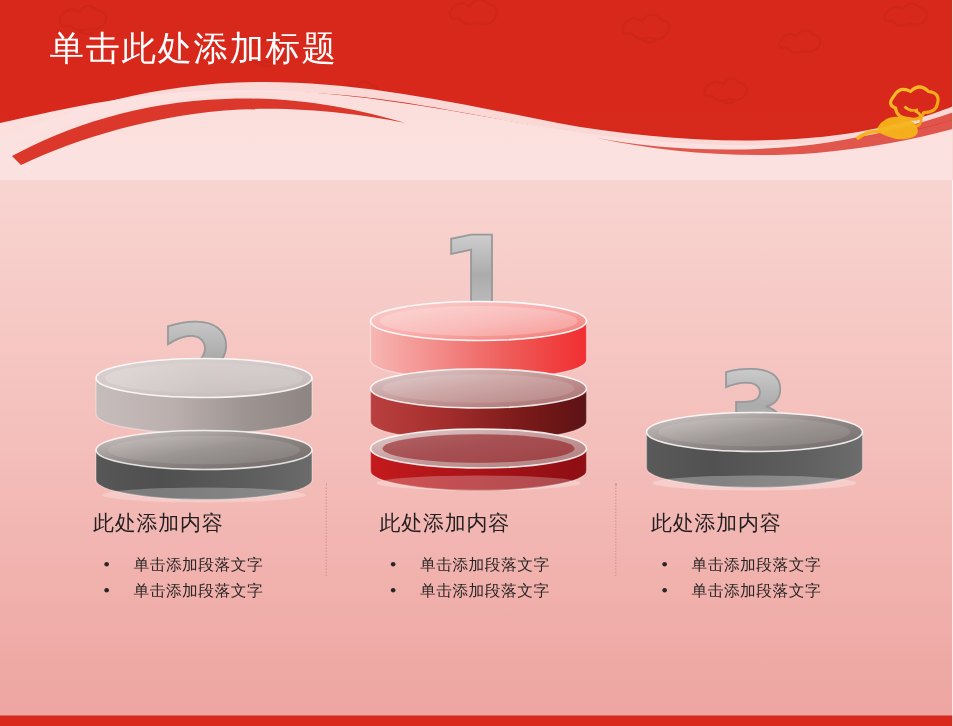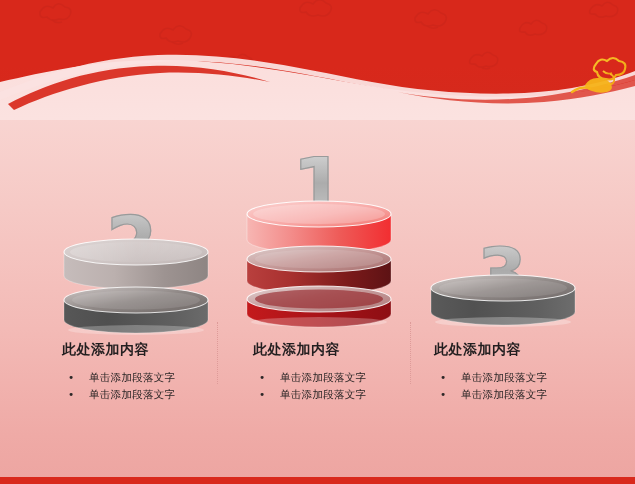--- a/index.html
+++ b/index.html
@@ -79,21 +79,21 @@
     user-select: none;
   }
 
   
   .col {
     position: absolute;
     width: 175px;
   }
   .col-heading {
     font-family: "DejaVu Serif", "Liberation Serif", serif;
-    font-weight: 700;
+    font-weight: 400;
     font-size: 14px;
     color: #231f20;
     line-height: 18px;
     margin: 0 0 11px 0;
     letter-spacing: 0.5px;
   }
   .bullets {
     margin: 0;
     padding: 0;
     list-style: none;
@@ -193,20 +193,21 @@
 
       <g transform="translate(586,60)">
         <path d="M10 4 q4 -7 11 -3 q6 -6 12 0 q8 1 6 8 q-1 6 -9 6 q-3 6 -10 4 q-8 0 -9 -7 q-6 -2 -1 -8z" fill="none" stroke="url(#cloudGold)" stroke-width="2.1"></path>
         <path d="M17 11 q4 4 9 2" fill="none" stroke="url(#cloudGold)" stroke-width="1.8"></path>
         <path d="M24 14 q5 2 4 7 q-1 4 -6 3" fill="none" stroke="url(#cloudGold)" stroke-width="1.8"></path>
         <path d="M-1 25 q5 -8 14 -7 q9 1 12 6 q3 6 -4 8 q-8 2 -15 -1 q-7 -2 -7 -6z" fill="#f5b319" opacity="0.95"></path>
         <path d="M-14 32 q8 -6 18 -4" fill="none" stroke="#f5b319" stroke-width="2.4" stroke-linecap="round"></path>
       </g>
     </svg>
 
+    <div class="slide-title">单击此处添加标题</div>
   </div>
 
   <div class="numeral" style="left:106px; top:207px; font-size:74px;
               background:linear-gradient(to bottom,#cfcfcf 0%,#a9a9a9 45%,#c9c9c9 100%);
               -webkit-background-clip:text; background-clip:text; color:transparent;
               -webkit-text-stroke:1.2px #9a9a9a;">2</div>
 
   <div class="stack" style="left:60px; top:238px;">
     <svg width="152" height="98" viewBox="0 0 152 98">
       <defs>

